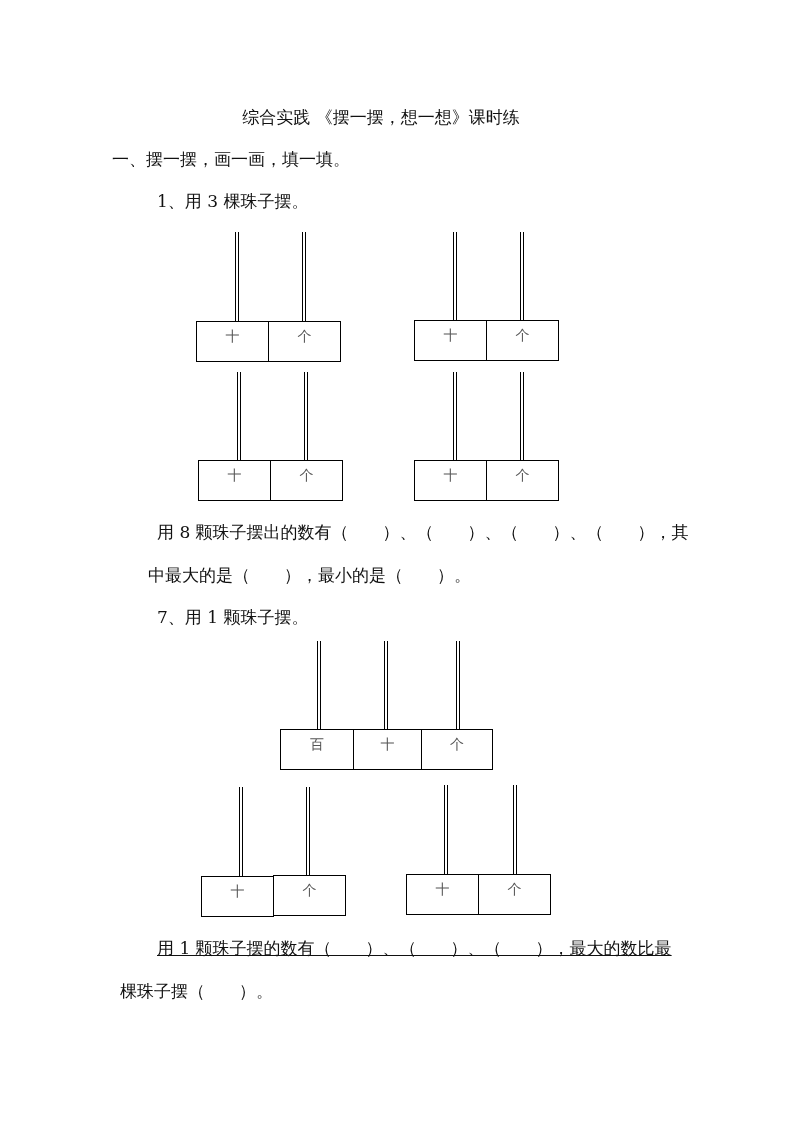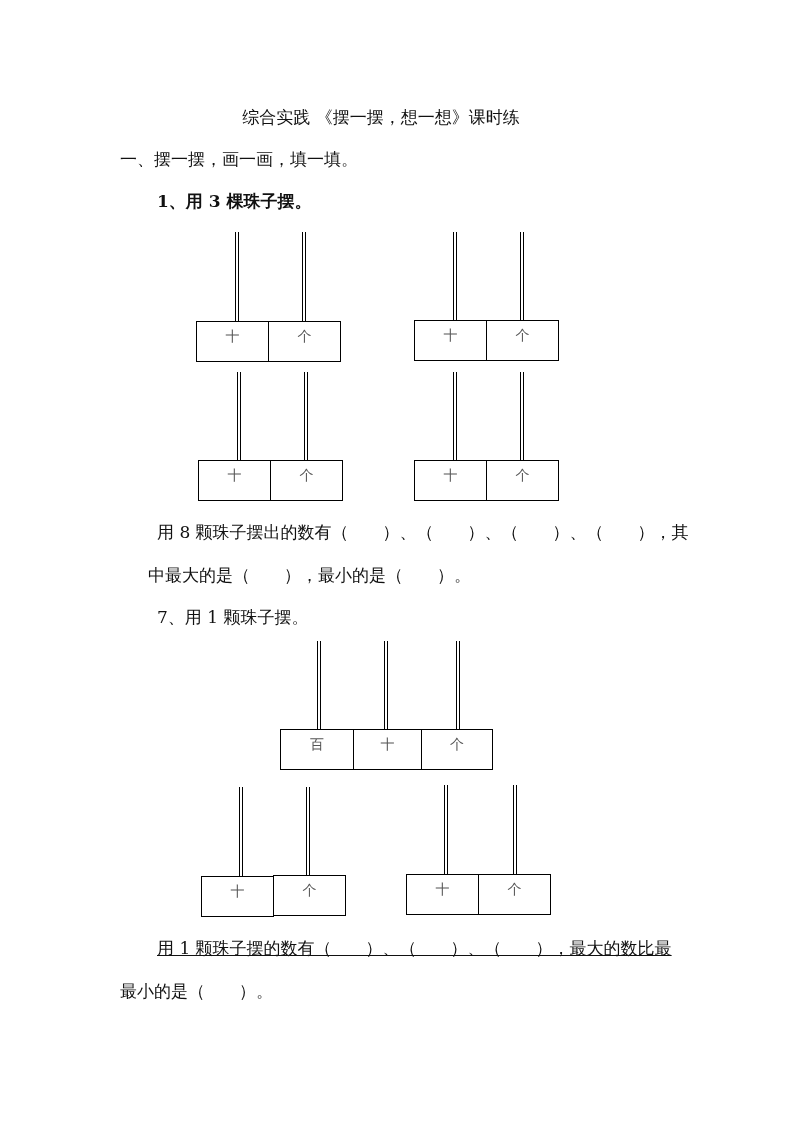--- a/index.html
+++ b/index.html
@@ -13,23 +13,23 @@
           font-size: 14px; color: #555; box-sizing: border-box; }
   .cell + .cell { border-left: 1.5px solid #000; }
 </style>
 </head>
 <body>
 
 <div>
 
   <div class="line title">综合实践 《摆一摆，想一想》课时练</div>
 
-  <div class="line" style="left:120px; top:149px;">一、摆一摆，画一画，填一填。</div>
+  <div class="line" style="left:112px; top:149px;">一、摆一摆，画一画，填一填。</div>
 
-  <div class="line" style="left:157px; top:191px;font-weight:bold;">1、用 3 棵珠子摆。</div>
+  <div class="line" style="left:157px; top:191px;">1、用 3 棵珠子摆。</div>
 
   <div>
     <div class="rod" style="left:235px; top:232px; height:89px;"></div>
     <div class="rod" style="left:302px; top:232px; height:89px;"></div>
     <div class="box" style="left:196px; top:321px; width:145px; height:41px;">
       <div class="cell">十</div>
       <div class="cell">个</div>
     </div>
   </div>
 
@@ -90,15 +90,15 @@
   <div>
     <div class="rod" style="left:444px; top:785px; height:89px;"></div>
     <div class="rod" style="left:513px; top:785px; height:89px;"></div>
     <div class="box" style="left:406px; top:874px; width:145px; height:41px;">
       <div class="cell">十</div>
       <div class="cell">个</div>
     </div>
   </div>
 
   <div class="line" style="left:157px; top:938px;text-decoration:underline;">用 1 颗珠子摆的数有（　　）、（　　）、（　　），最大的数比最</div>
-  <div class="line" style="left:120px; top:981px;">最小的是（　　）。</div>
+  <div class="line" style="left:120px; top:981px;">棵珠子摆（　　）。</div>
 
 </div>
 
 </body></html>

